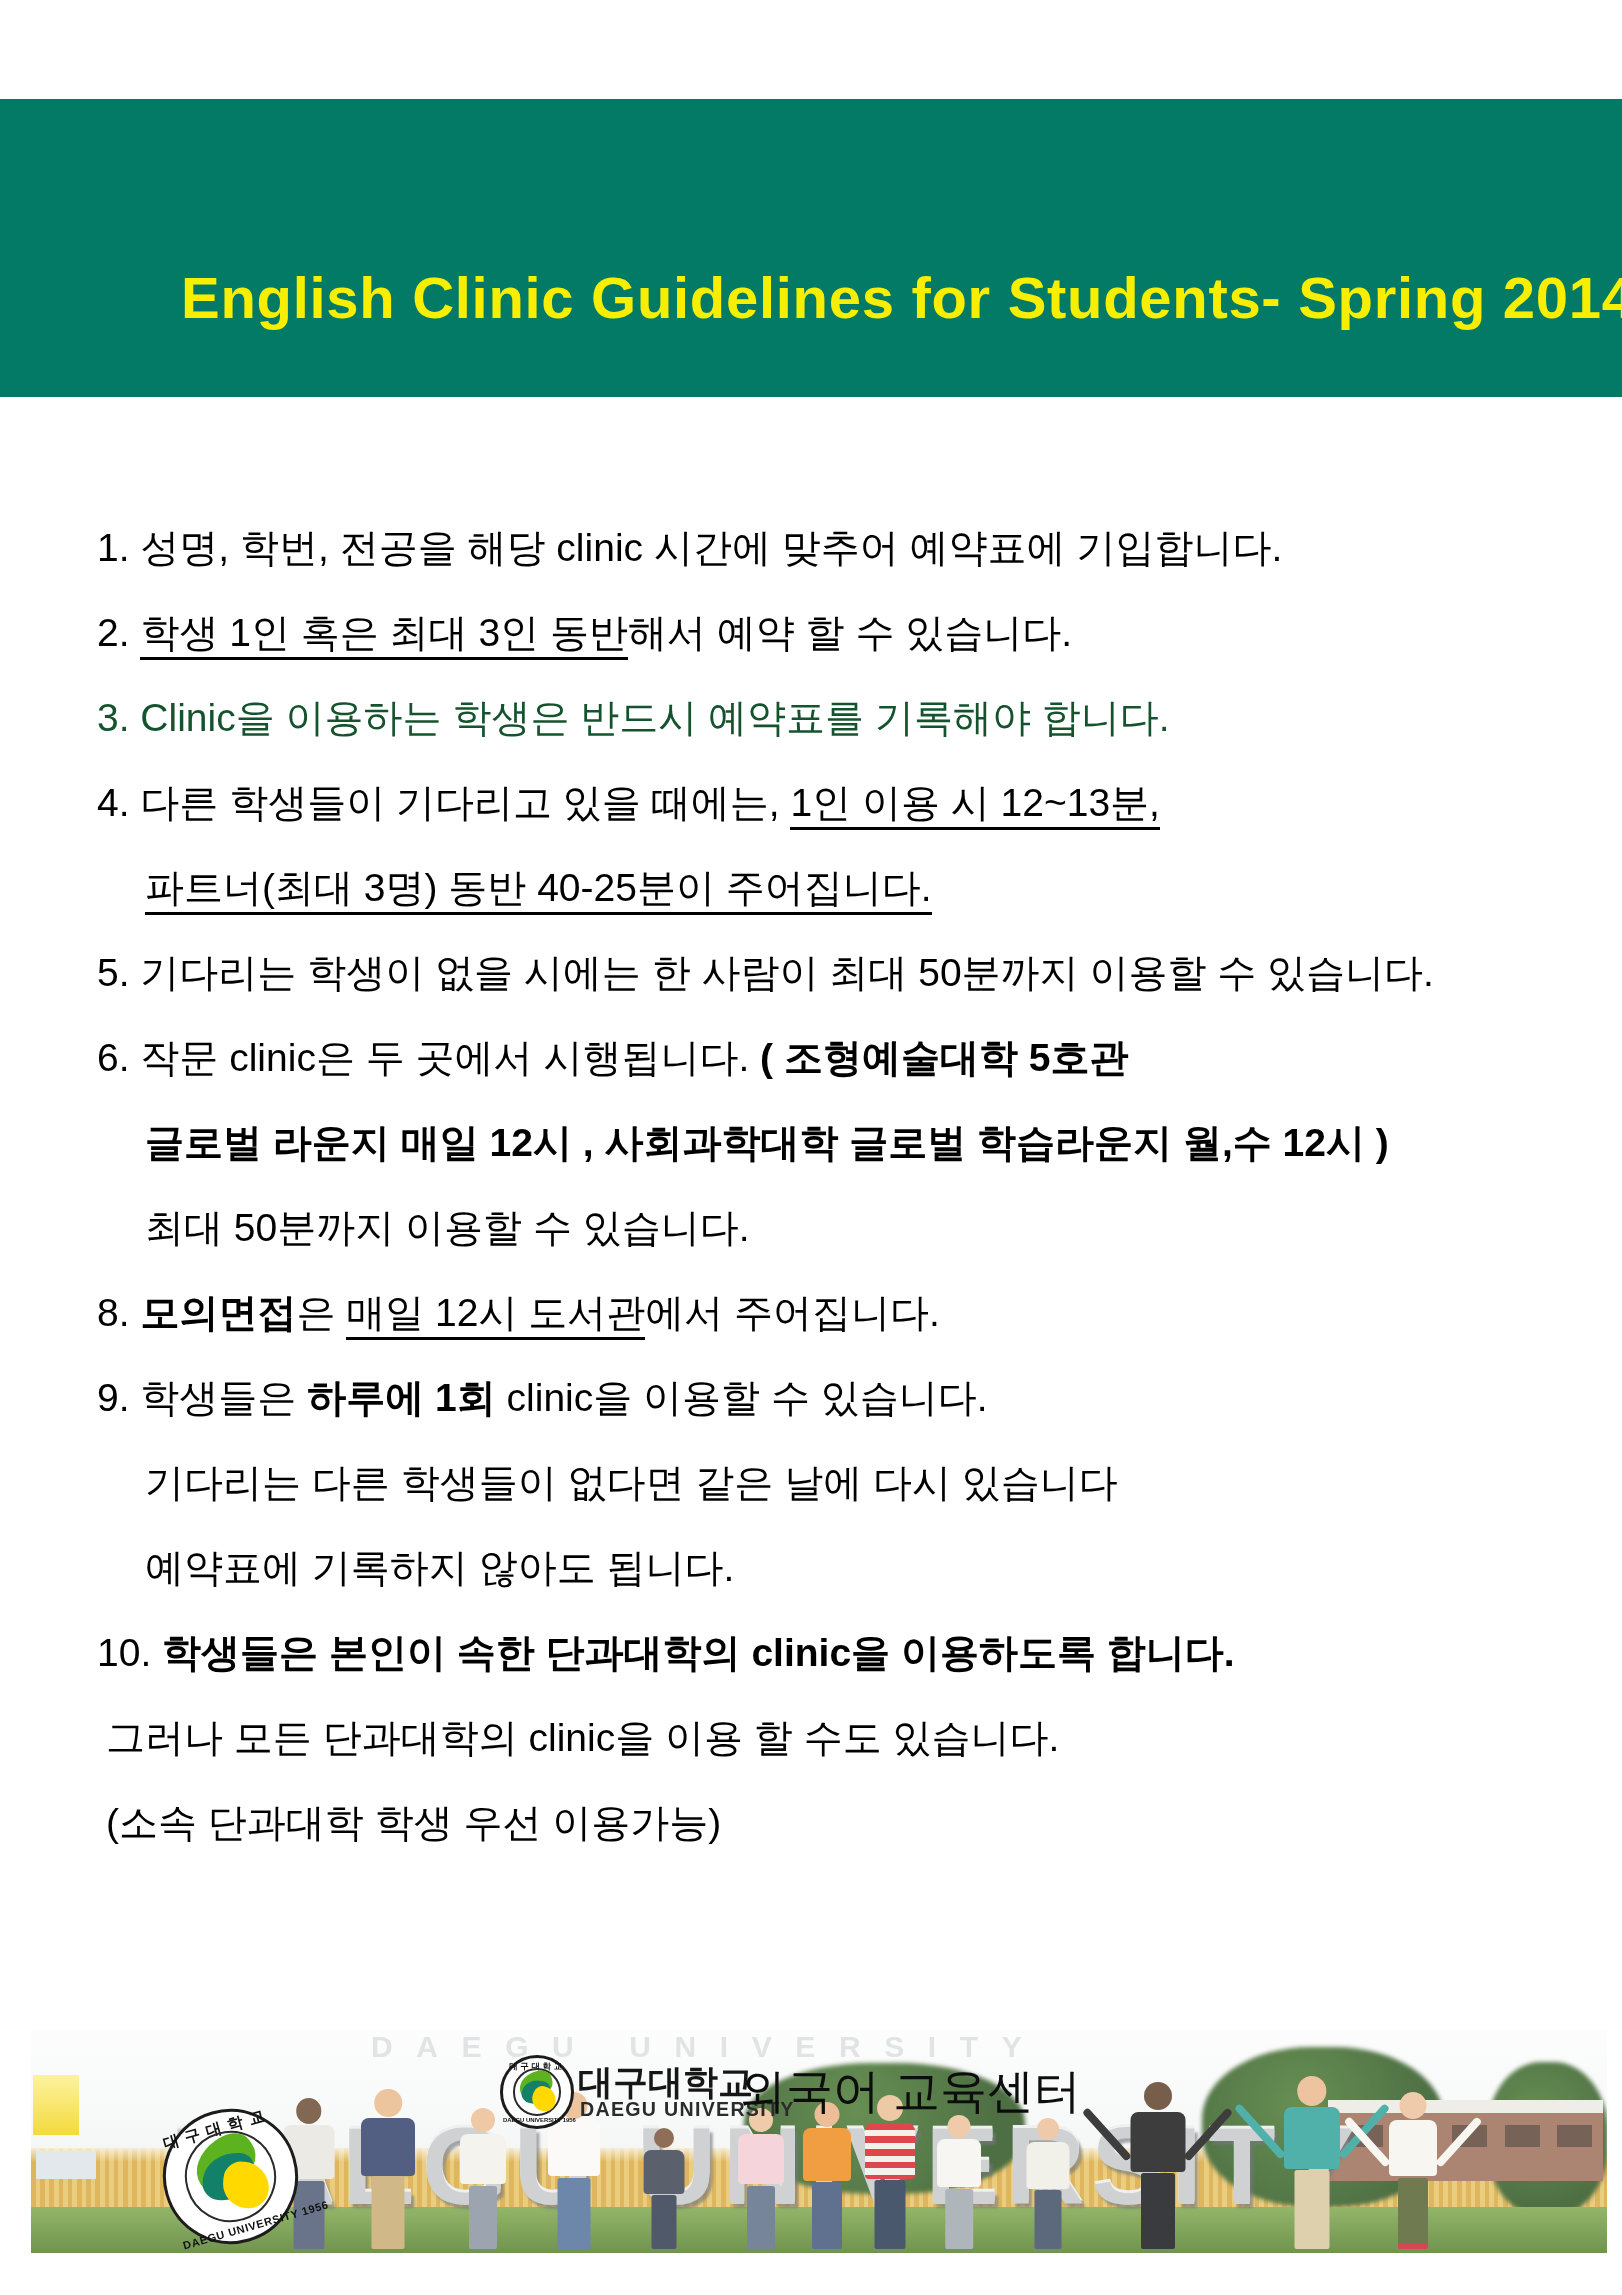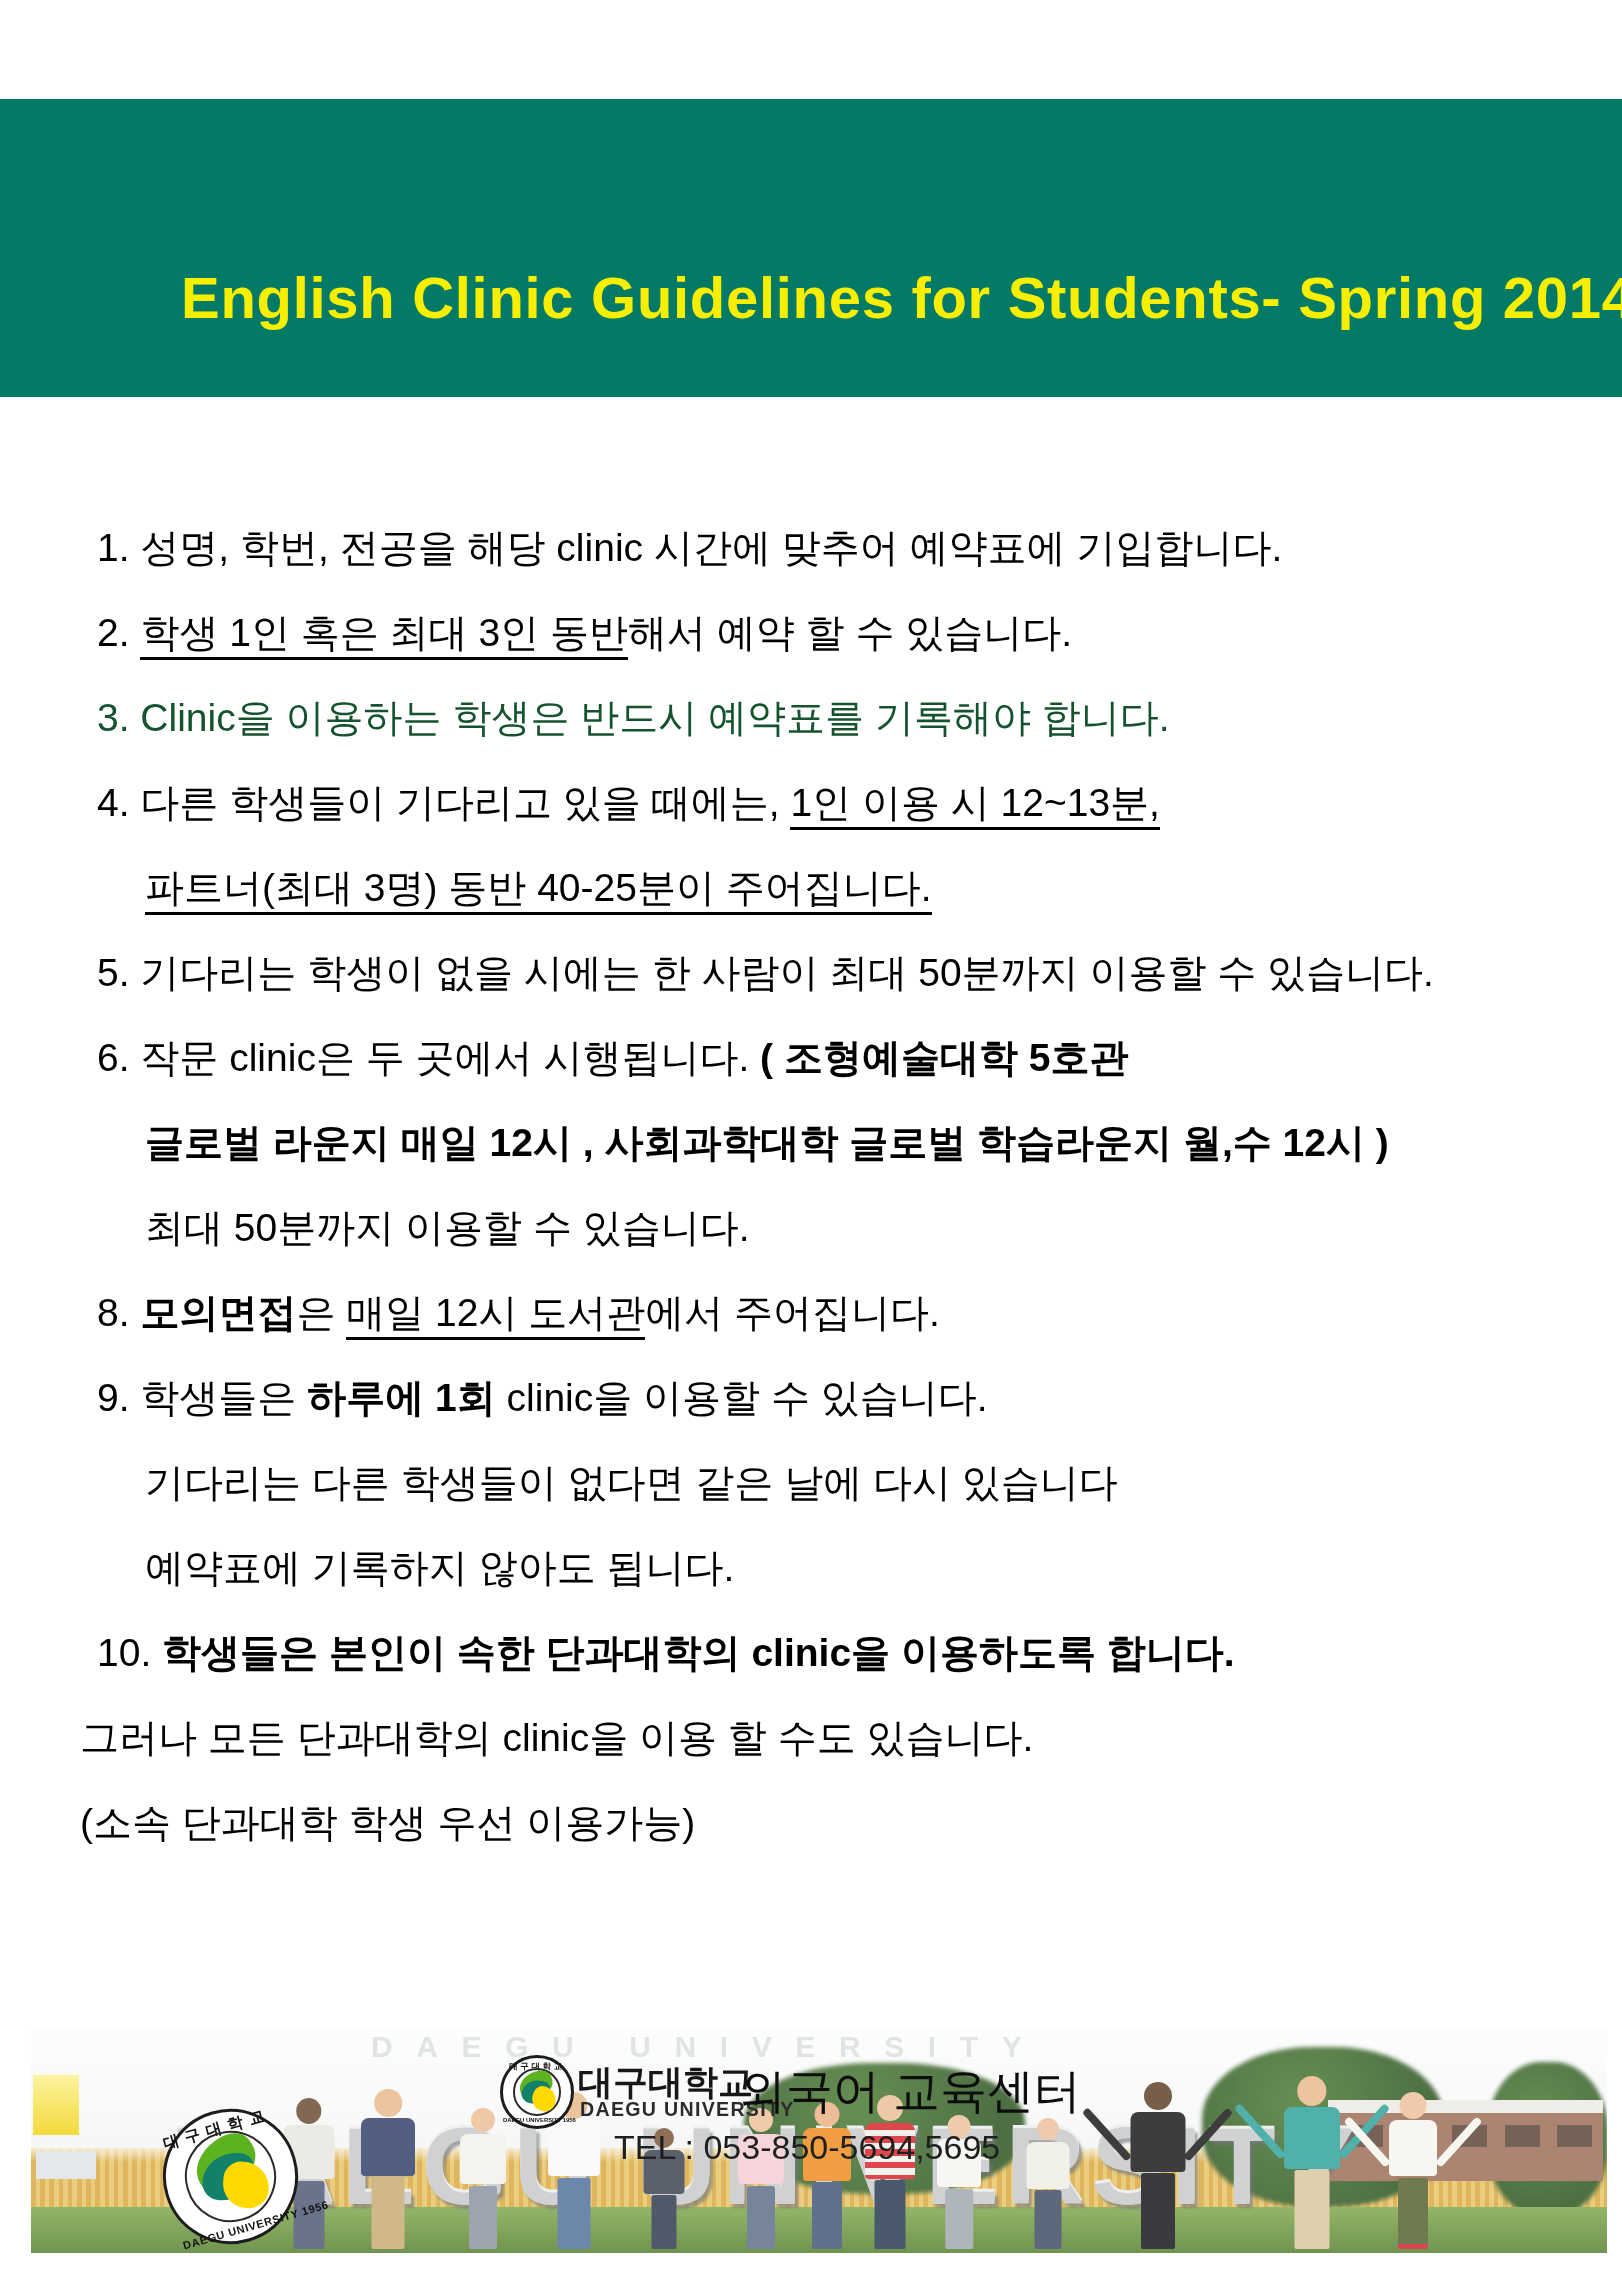--- a/index.html
+++ b/index.html
@@ -12,21 +12,21 @@
           letter-spacing:1.3px;white-space:nowrap;}
   .title1 .t-white{color:#ffffff;}
   .title1 .t-yellow{color:#f8ef00;}
   .title2{position:absolute;left:181px;top:264px;font-size:58px;font-weight:bold;
           color:#f8ef00;white-space:nowrap;letter-spacing:0.7px;}
 
   
   .glist{position:absolute;left:0;top:505px;width:1623px;color:#000;}
   .g-line{height:85px;line-height:85px;font-size:39px;padding-left:97px;white-space:nowrap;}
   .g-line.indent-1{padding-left:145px;}
-  .g-line.indent-2{padding-left:80px;}
+  .g-line.indent-2{padding-left:106px;}
   .g-line .b{font-weight:bold;}
   .g-line .r{color:#14532d;}
   .g-line .u{border-bottom:3.9px solid #000;padding-bottom:2.6px;}
 
   
   .photo{position:absolute;left:31px;top:2029px;width:1576px;height:224px;overflow:hidden;
          background:linear-gradient(#fdfdfd 0%,#f4f6f6 55%,#edf0f0 64%);}
   .ghost-sign{position:absolute;left:340px;top:1.3px;font-size:30px;font-weight:bold;
               color:#dcdfdf;letter-spacing:23.6px;white-space:nowrap;z-index:1;}
   .wheat{position:absolute;left:0;top:119px;width:100%;height:79px;z-index:1;
@@ -213,17 +213,16 @@
     <div class="ring-top">대구대학교</div>
     <div class="inner"></div>
     <div class="leaf g" style="left:24%;top:20%;width:50%;height:38%;transform:rotate(-18deg);"></div>
     <div class="leaf t" style="left:28%;top:32%;width:40%;height:36%;transform:rotate(12deg);border-radius:70% 30% 60% 40%;"></div>
     <div class="leaf y" style="left:42%;top:42%;width:36%;height:36%;transform:rotate(20deg);border-radius:40% 60% 45% 55%;"></div>
     <div class="ring-bottom">DAEGU UNIVERSITY 1956</div>
   </div>
   <div class="lockup-kr">대구대학교</div>
   <div class="lockup-en">DAEGU UNIVERSITY</div>
   <div class="center-name">외국어 교육센터</div>
-  <div class="tel-line">TEL : 053-850-5694,5695</div>
   <div class="yellow-block"></div>
 
 </div>
 
 
 </body></html>

